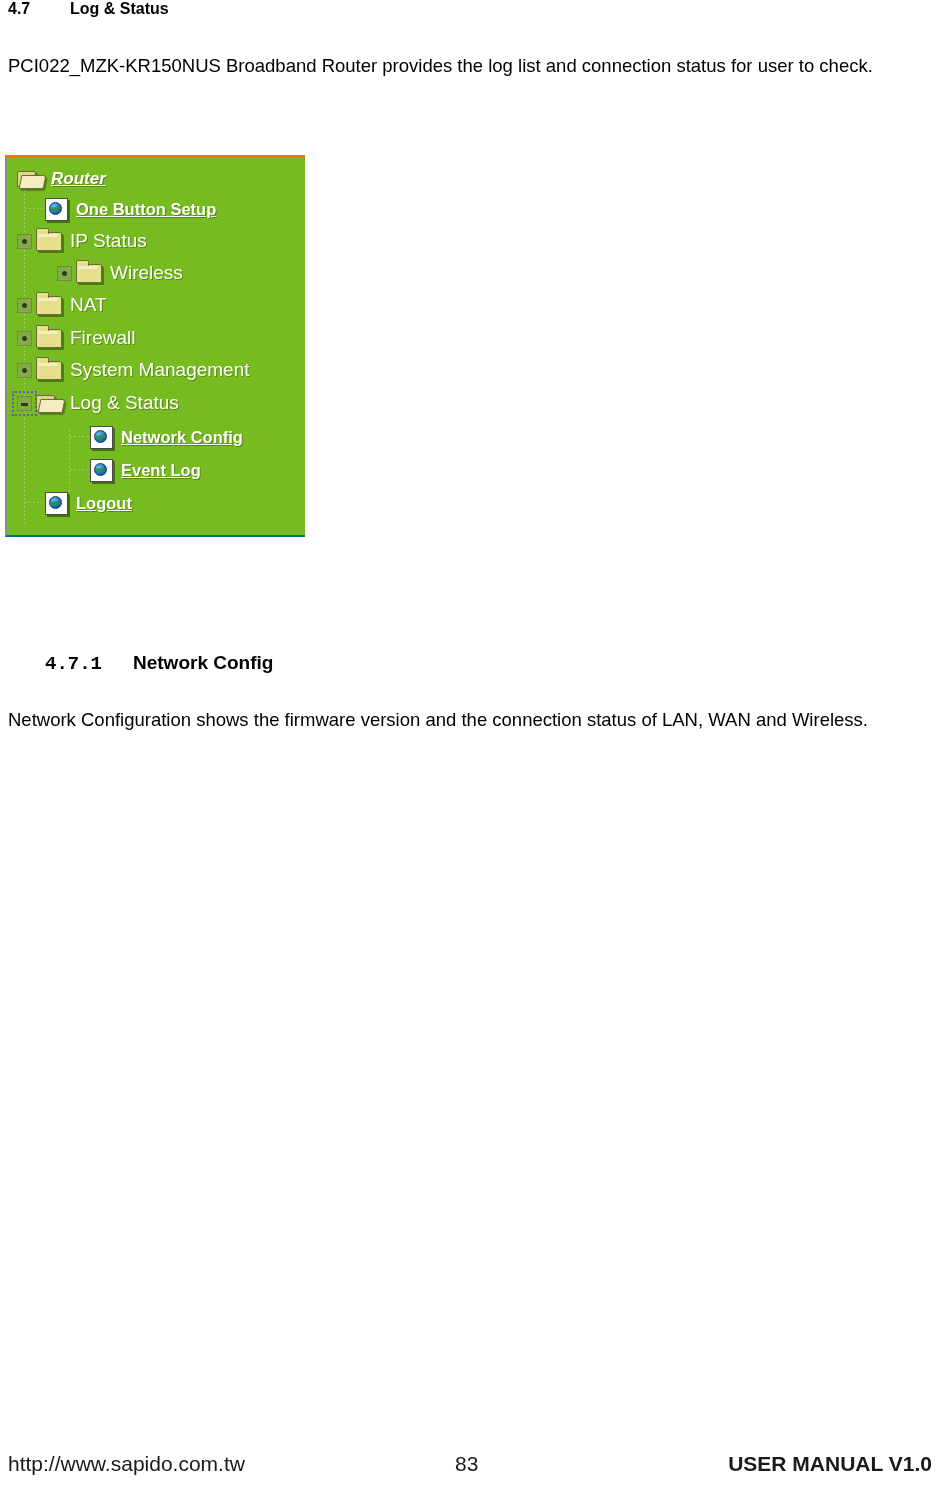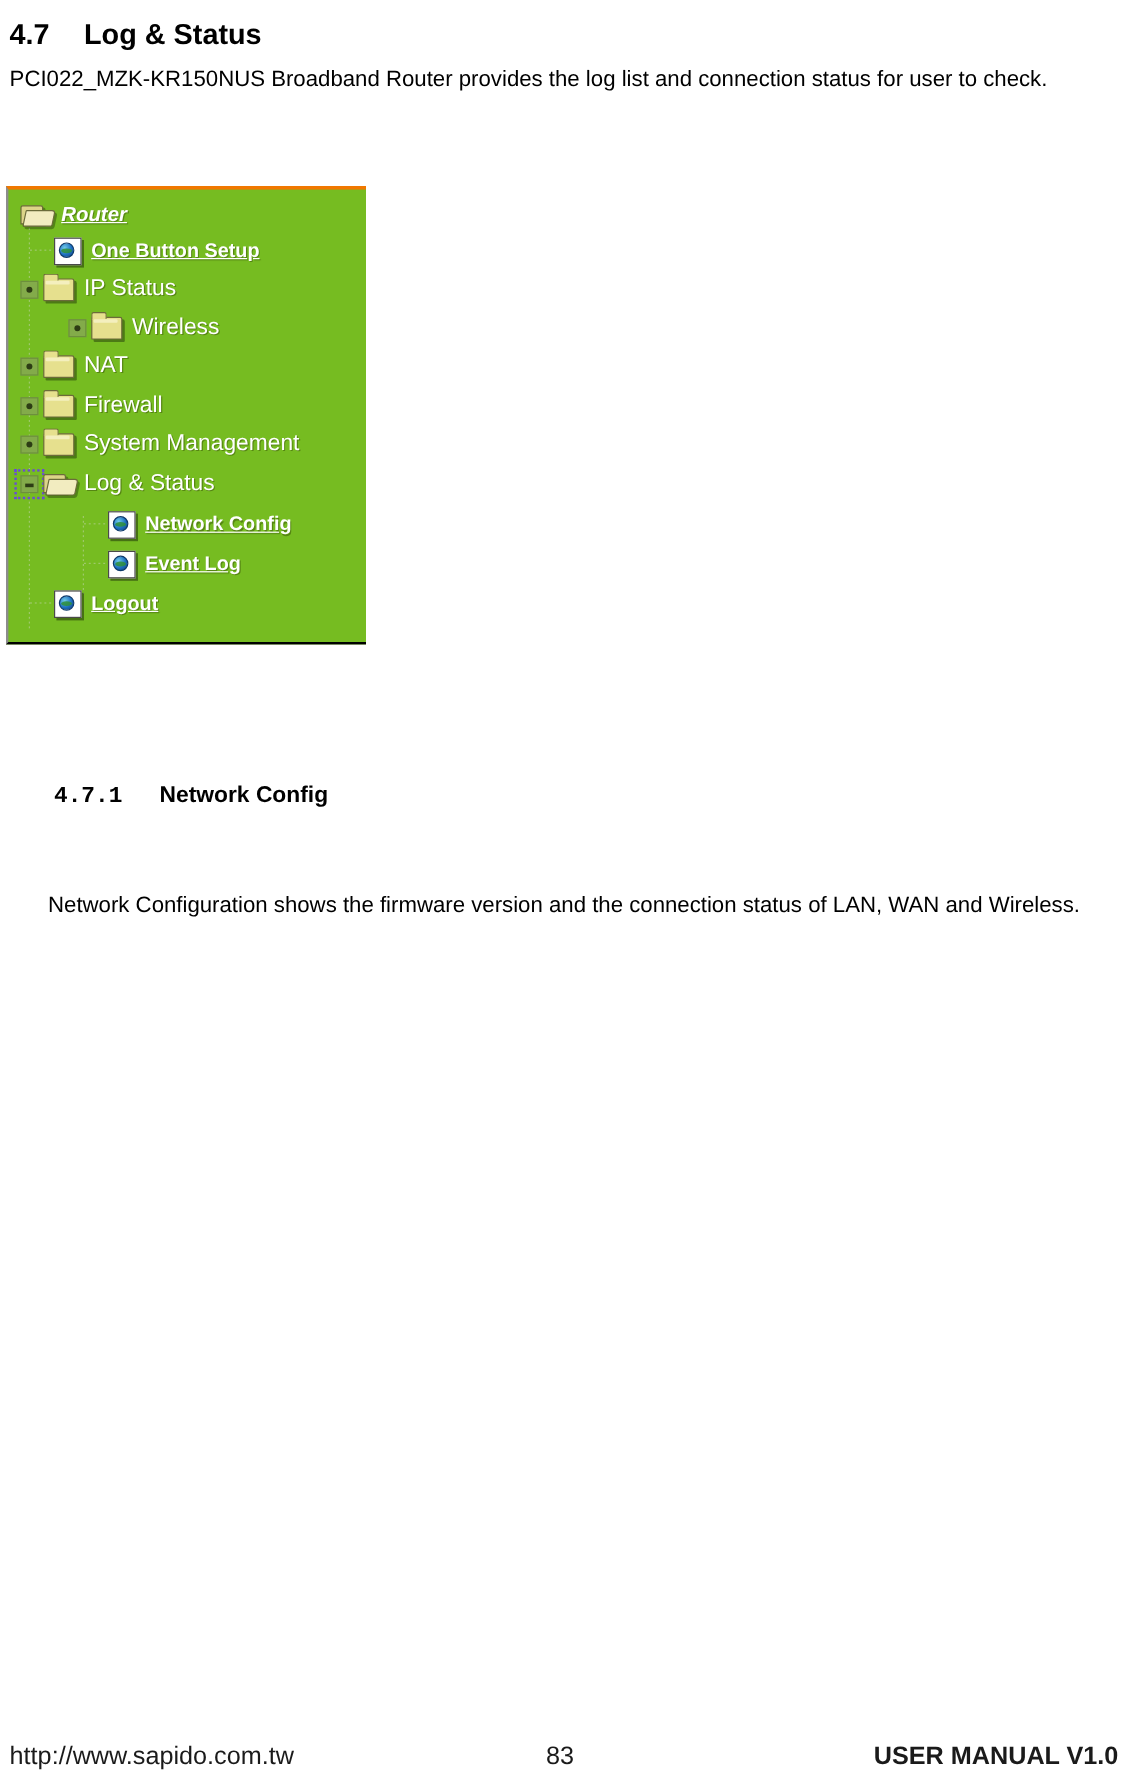--- a/index.html
+++ b/index.html
@@ -19,25 +19,24 @@
   .page {
     position: absolute;
     left: 0; top: 0;
     width: 940px;
     height: 1491px;
   }
 
   
   .h2 {
     position: absolute;
-    font-size: 24px;
+    font-size: 16px;
     font-weight: bold;
     letter-spacing: 0px;
     white-space: pre;
-    margin-top: 16px;
   }
   .h2-num { display: inline-block; width: 62px; }
 
   .h3 {
     position: absolute;
     font-size: 19px;
     font-weight: bold;
     white-space: pre;
   }
   .h3-num { display: inline-block; width: 88px; font-family: Liberation Mono, monospace; }
@@ -53,21 +52,21 @@
   
   .menu-panel {
     position: absolute;
     left: 5px;
     top: 155px;
     width: 300px;
     height: 382px;
     background: #76bc21;
     border-top: 3px solid #f07800;
     border-left: 2px solid #8c8c8c;
-    border-bottom: 2px solid #000000;
+    border-bottom: 2px solid #0369a1;
     box-sizing: border-box;
     overflow: hidden;
   }
 
   .tree {
     position: relative;
     width: 100%;
     height: 100%;
   }
 
@@ -340,21 +339,21 @@
       <div class="node" style="left:38px; top:330px;">
         <span class="ic ic-page"></span>
         <span class="label link">Logout</span>
       </div>
 
     </div>
   </div>
 
   <div class="h3" style="left:45px; top:652px;"><span class="h3-num">4.7.1</span><span>Network Config</span></div>
 
-  <div class="para" style="left:8px; top:736px; width:924px;text-align:center;">
+  <div class="para" style="left:8px; top:702px; width:924px;">
     <span>Network Configuration shows the firmware version and the connection status of LAN, WAN</span>
     <span>and Wireless.</span>
   </div>
 
   <div class="footer">
     <span class="f-left">http://www.sapido.com.tw</span>
     <span class="f-mid">83</span>
     <span class="f-right">USER MANUAL V1.0</span>
   </div>
 

